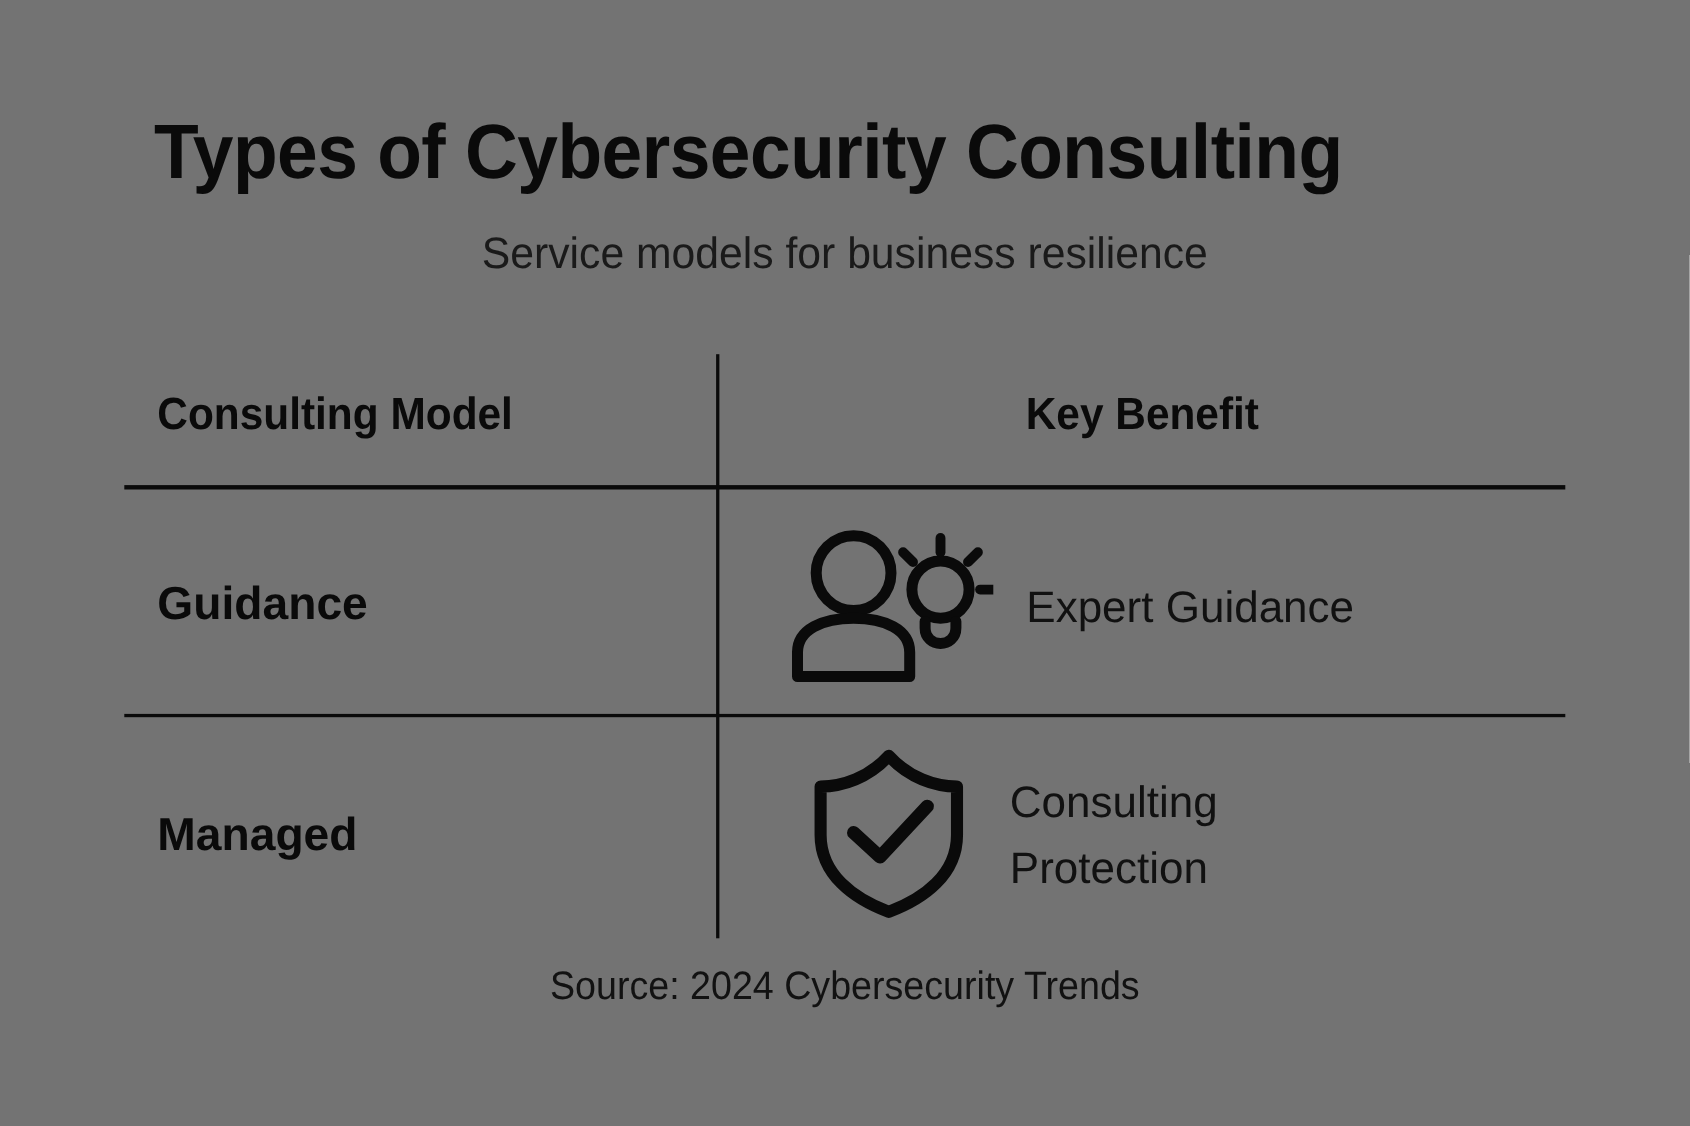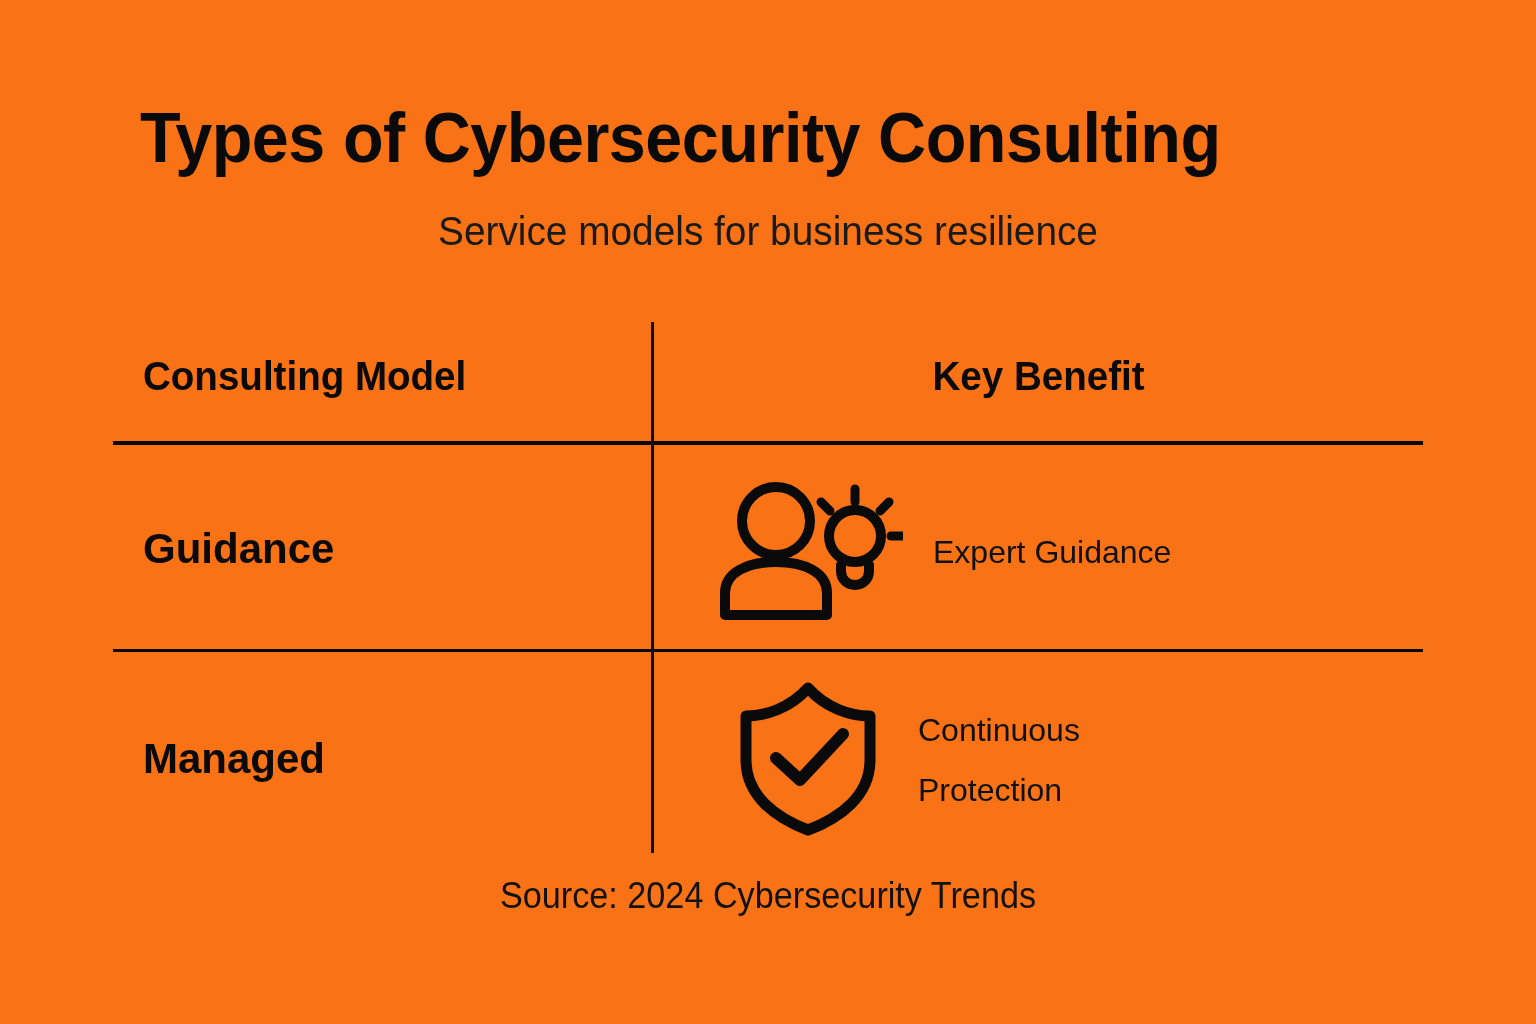--- a/index.html
+++ b/index.html
@@ -12,21 +12,21 @@
     background: #fafafa;
     font-family: "Liberation Sans", sans-serif;
     color: #111111;
     overflow: hidden;
   }
 
   .infographic {
     position: relative;
     width: 1536px;
     height: 1024px;
-    background: #f97316;
+    background: #737373;
     box-sizing: border-box;
   }
 
   
   .title {
     position: absolute;
     left: 140px;
     top: 96px;
     width: 1290px;
     font-size: 70px;
@@ -133,21 +133,21 @@
     position: absolute;
     display: flex;
     flex-direction: row;
     align-items: center;
     gap: 30px;
   }
   .benefit-cell.r1 { left: 600px; top: 150px; height: 160px; }
   .benefit-cell.r2 { left: 615px; top: 355px; height: 165px; }
 
   .benefit-text {
-    font-size: 32px;
+    font-size: 40px;
     line-height: 60px;
     font-weight: 400;
     color: #111111;
     white-space: pre-line;
   }
 
   .icon-wrap {
     flex: 0 0 auto;
     display: block;
   }
@@ -214,21 +214,21 @@
 
     <div class="benefit-cell r2">
       <span class="icon-wrap">
         <svg width="160" height="160" viewBox="0 0 160 160" fill="none" xmlns="http://www.w3.org/2000/svg" aria-hidden="true">
 
           <path d="M80 10 C62 30 38 38 18 38 V82 C18 118 48 140 80 152 C112 140 142 118 142 82 V38 C122 38 98 30 80 10 Z" stroke="#0a0a0a" stroke-width="11" stroke-linejoin="round" fill="none"></path>
 
           <path d="M48 80 L72 102 L115 56" stroke="#0a0a0a" stroke-width="12" stroke-linecap="round" stroke-linejoin="round" fill="none"></path>
         </svg>
       </span>
-      <span class="benefit-text">Continuous
+      <span class="benefit-text">Consulting
 Protection</span>
     </div>
 
   </div>
 
   <div class="source">Source: 2024 Cybersecurity Trends</div>
 
 </div>
 
 </body></html>

